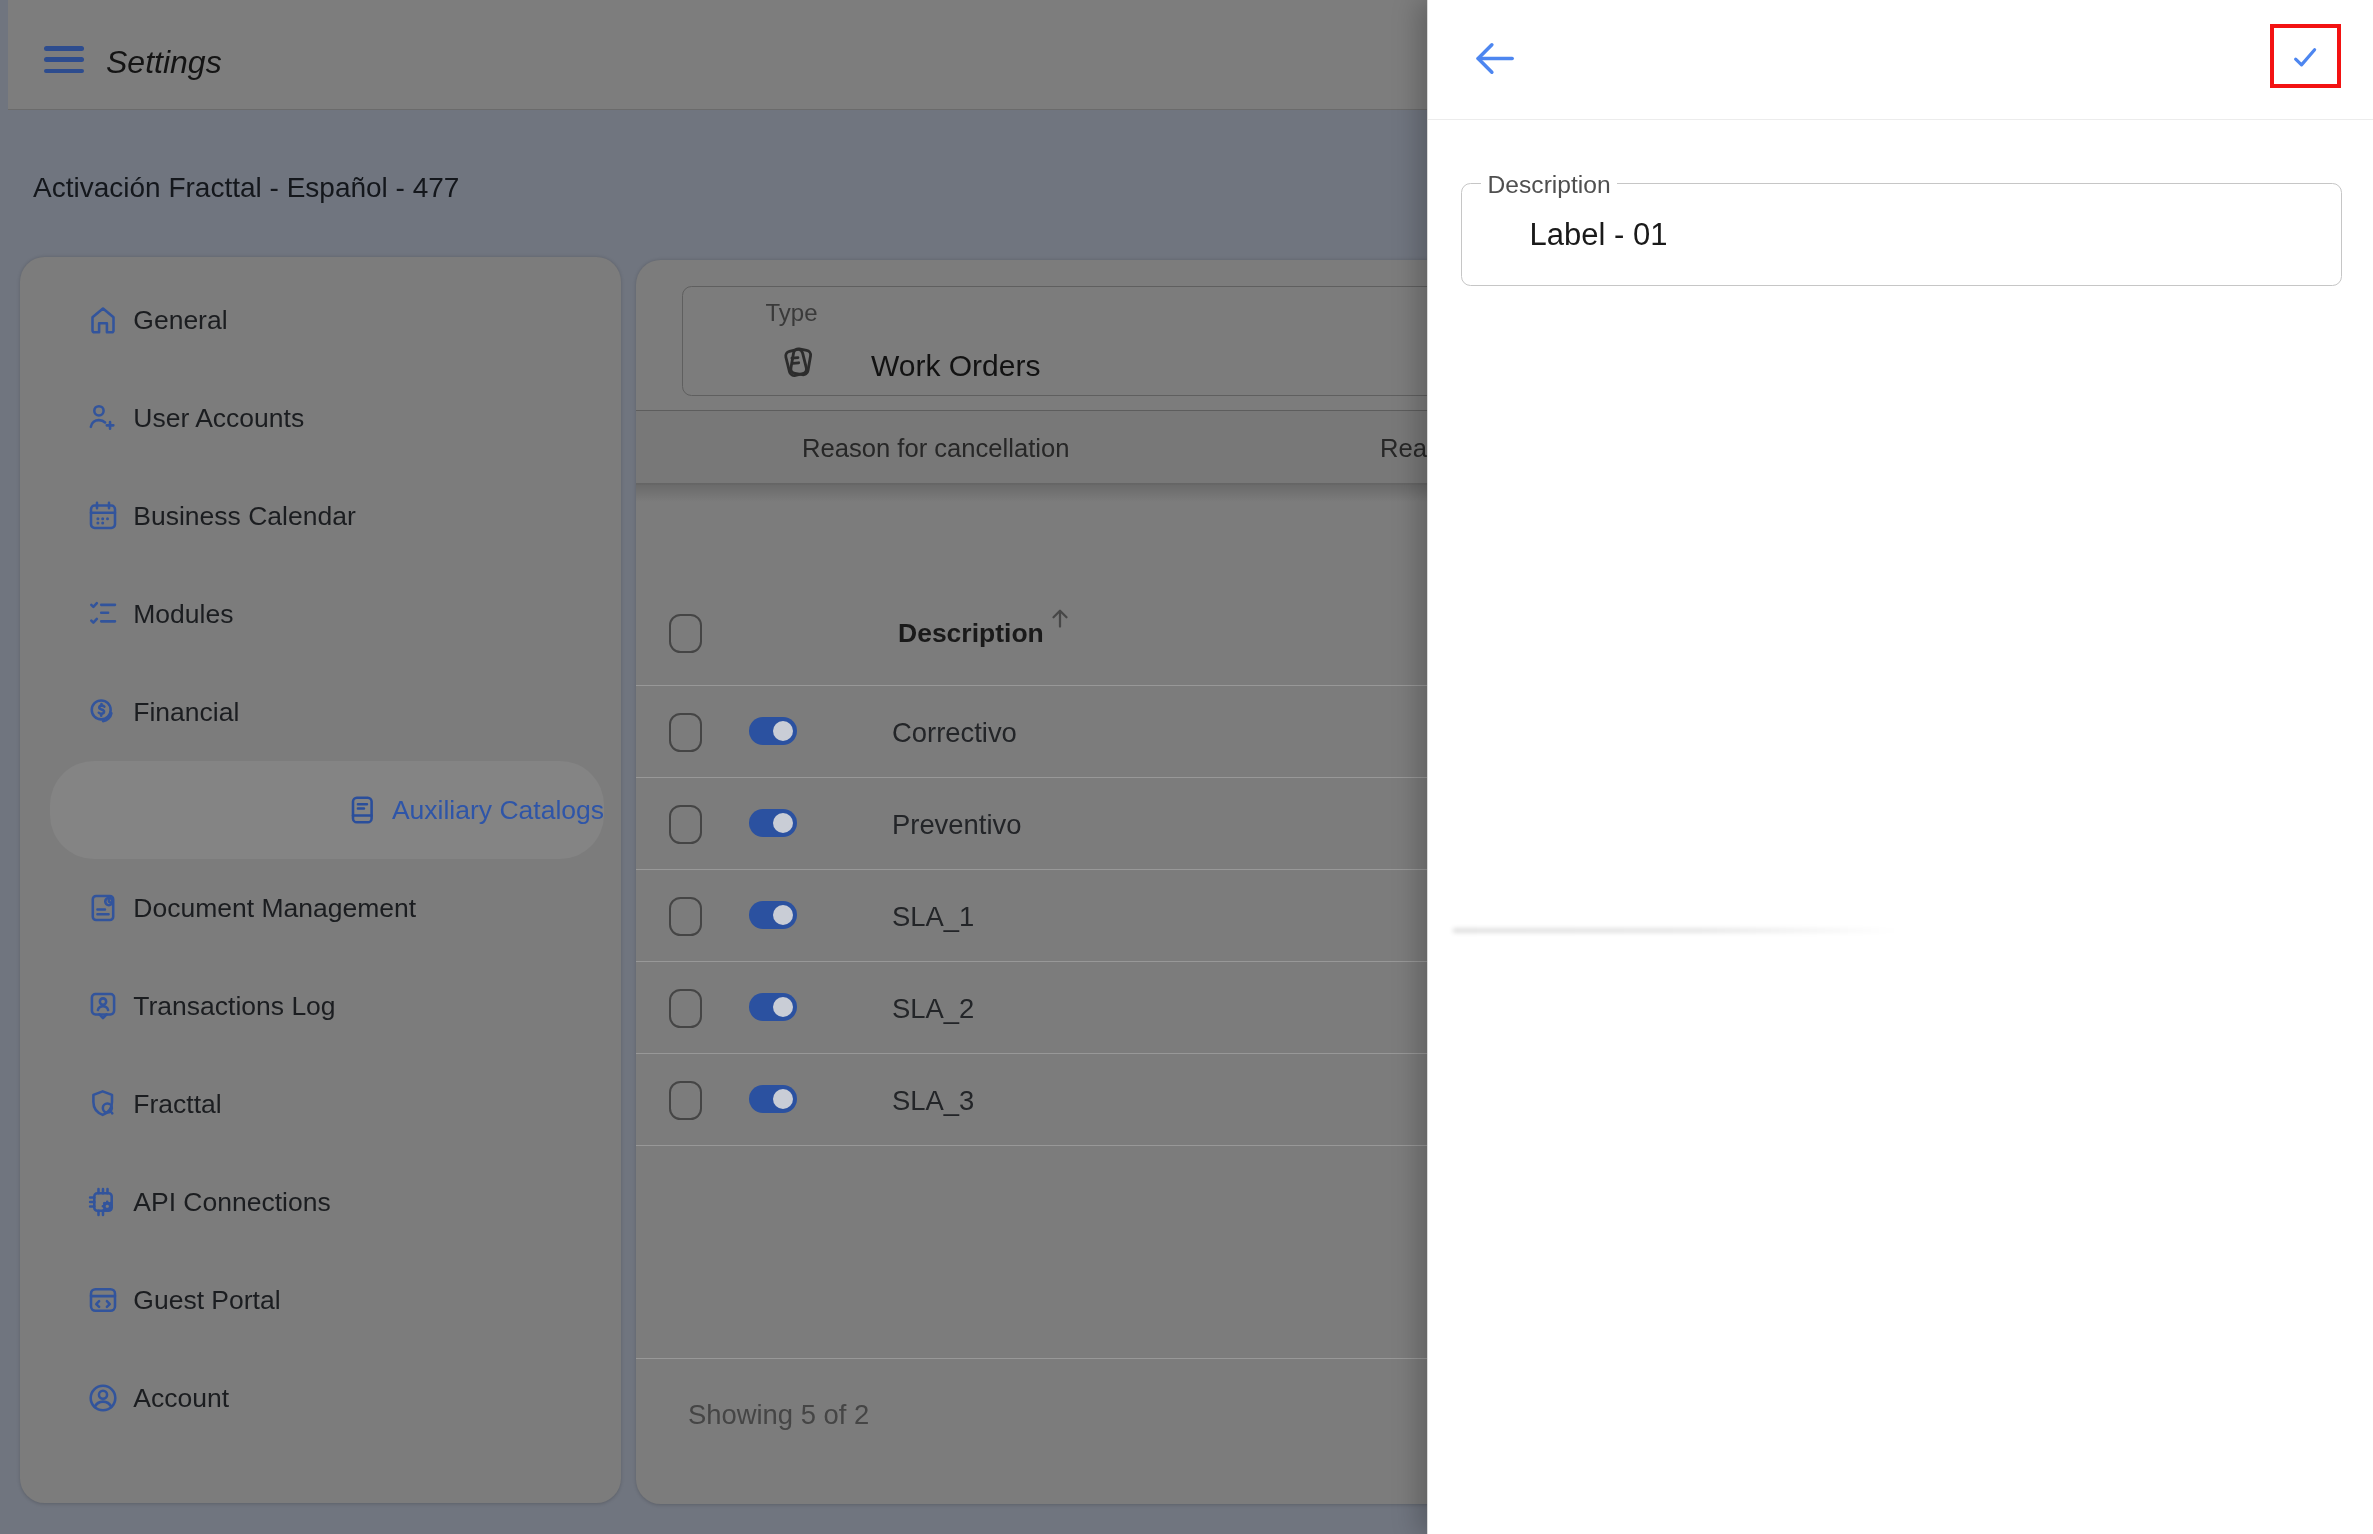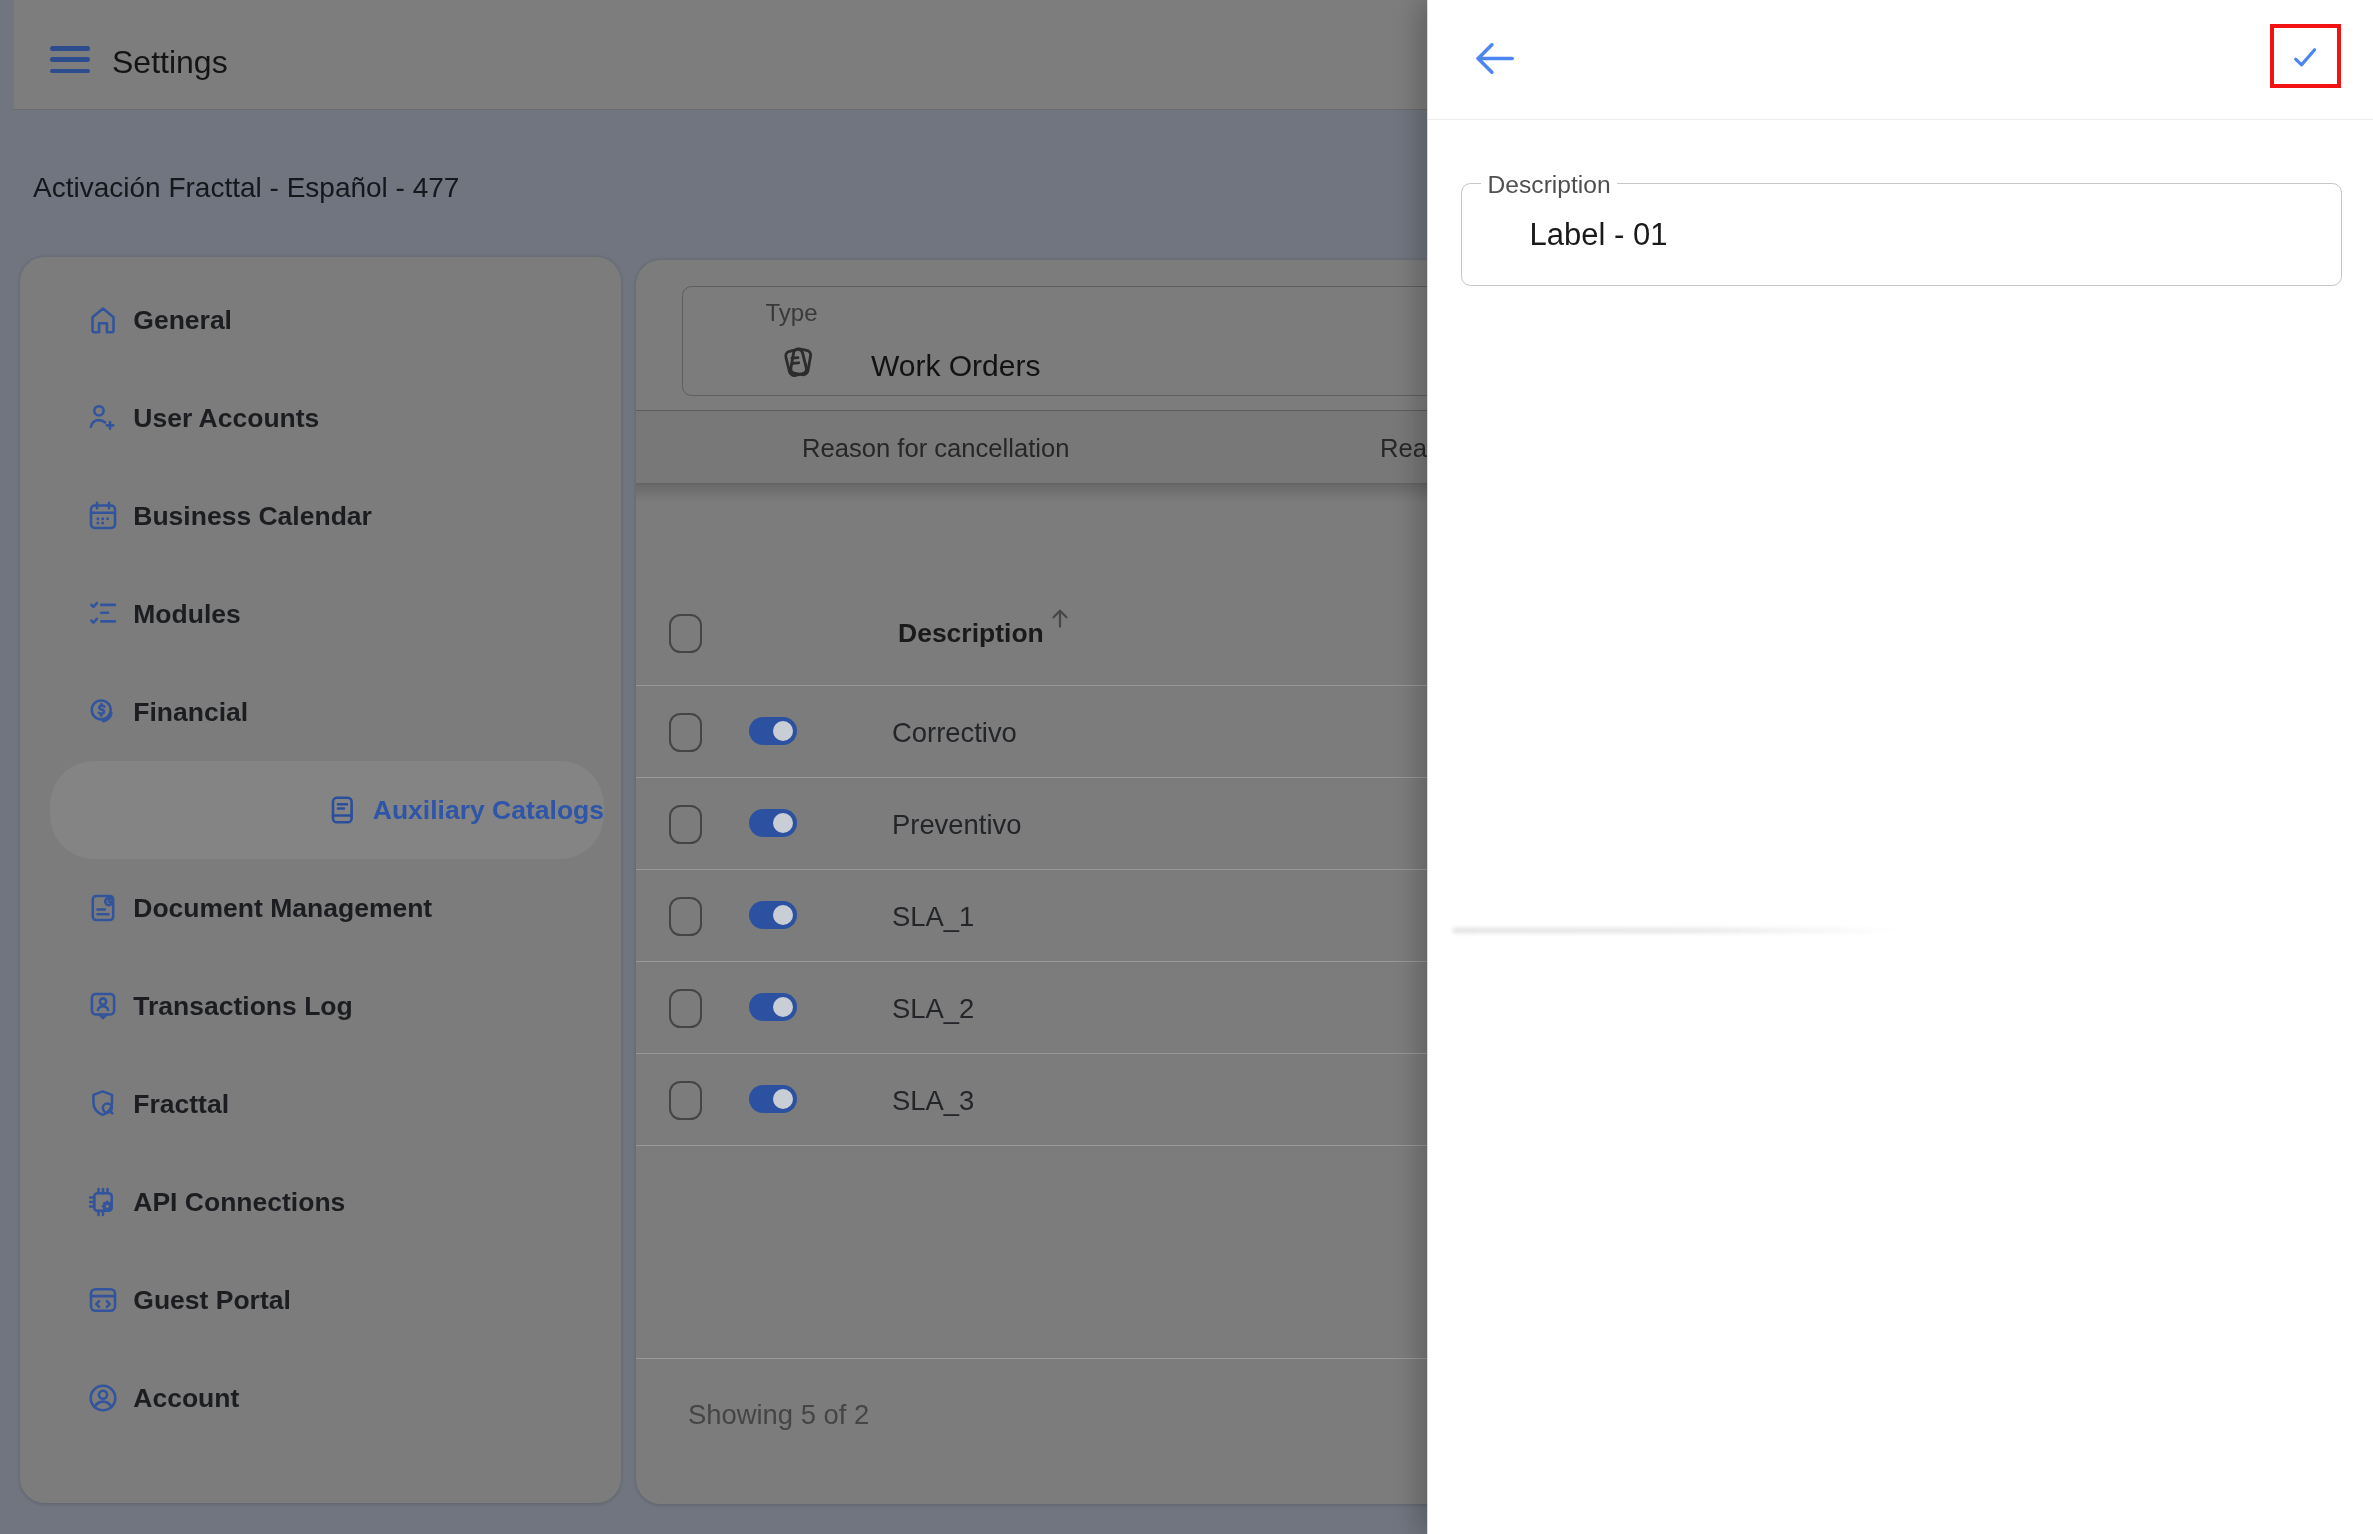--- a/index.html
+++ b/index.html
@@ -1,31 +1,31 @@
 <!DOCTYPE html>
 <html style="font-size:15px"><head>
 <meta charset="utf-8">
 <style>
   html,body{margin:0;padding:0;background:#555;}
   .screen{position:relative;width:2373px;height:1535px;overflow:hidden;
           font-family:"Liberation Sans","DejaVu Sans",sans-serif;
           background:#70757f;}
   
-  .app-header{position:absolute;left:14px;top:0;width:1427px;height:109px;background:#7d7d7d;
-              border-bottom:0.9px solid rgba(0,0,0,.14);}
+  .app-header{position:absolute;left:8px;top:0;width:1427px;height:109px;background:#7d7d7d;
+              border-bottom:0.9px solid rgba(0,0,0,.14);font-style:italic;}
   .hamburger{position:absolute;left:36px;top:46px;width:40px;height:27.4px;cursor:pointer;}
   .hamburger i{display:block;height:4.7px;border-radius:2.8px;background:#2d4c8e;margin-bottom:6.6px;}
   .app-title{position:absolute;left:98px;top:44px;font-size:32px;color:#141414;}
   .subtitle{position:absolute;left:33px;top:172px;font-size:28px;font-weight:500;color:#14171c;}
 
   .sidebar-card{position:absolute;left:20px;top:257px;width:601px;height:1246px;
                 background:#7c7c7c;border-radius:24.6px;box-shadow:0 0.9px 3.8px rgba(0,0,0,.18);
                 padding-top:14px;box-sizing:border-box;}
   .side-item{position:relative;height:98px;margin:0 17px 0 30px;padding-left:35px;
-             display:flex;align-items:center;border-radius:44px;color:#1b1d20;font-weight:bold;}
+             display:flex;align-items:center;border-radius:44px;color:#1b1d20;}
   .side-item .sicon{width:36px;height:36px;color:#32549c;flex:0 0 36px;}
   .side-item .slabel{margin-left:12.3px;font-size:26.5px;white-space:nowrap;}
   .side-item.selected{background:#848484;justify-content:flex-end;}
   .side-item.selected .slabel{color:#2e55a8;}
   .side-item.selected .sicon{color:#2a4e9b;}
   svg.ic{width:100%;height:100%;fill:none;stroke:currentColor;stroke-width:1.7;
          stroke-linecap:round;stroke-linejoin:round;}
 
   .main-card{position:absolute;left:636px;top:260px;width:1738px;height:1244px;
              background:#7c7c7c;border-radius:24.6px;box-shadow:0 0.9px 3.8px rgba(0,0,0,.18);}

